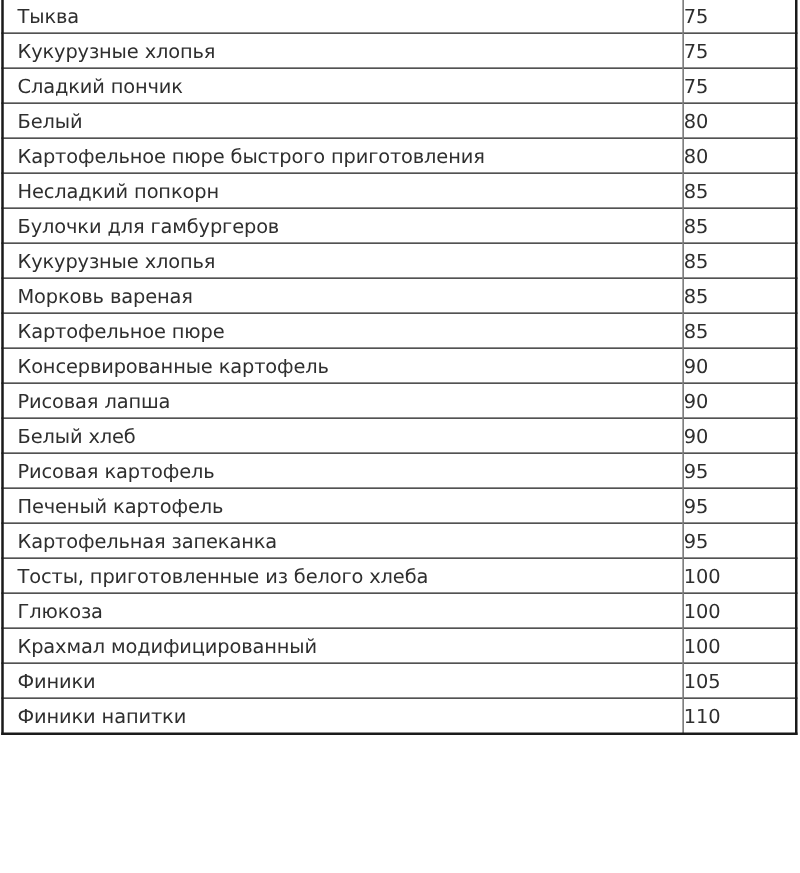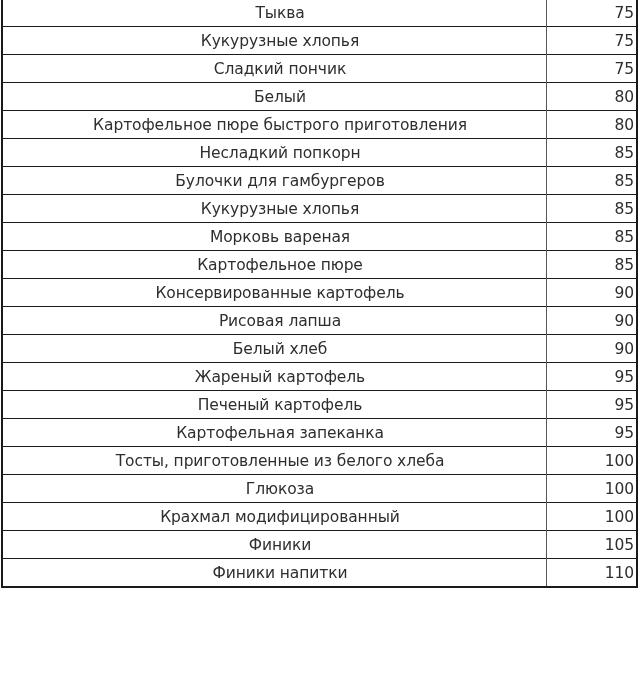--- a/index.html
+++ b/index.html
@@ -28,32 +28,31 @@
       border-bottom: 2px solid #1a1a1a;
     }
     .gi-table td {
       height: 27px;
       padding: 0;
       border-top: 1.5px solid #1a1a1a;
       vertical-align: middle;
       white-space: nowrap;
       overflow: hidden;
       letter-spacing: -0.1px;
-      text-align: center;
     }
     .gi-table tr:first-child td {
       border-top: 1.5px solid #c8c8c8;
     }
     .gi-table td.name {
       width: 532px;
       padding-left: 11px;
       border-right: 1px solid #555;
     }
     .gi-table td.value {
-      text-align: right;
+      text-align: left;
       padding-right: 2px;
       margin-left: 20px;
     }
   </style>
 </head>
 <body>
 
 <table class="gi-table">
   <tbody>
     <tr>
@@ -102,21 +101,21 @@
       </tr>
     <tr>
         <td class="name">Рисовая лапша</td>
         <td class="value">90</td>
       </tr>
     <tr>
         <td class="name">Белый хлеб</td>
         <td class="value">90</td>
       </tr>
     <tr>
-        <td class="name">Жареный картофель</td>
+        <td class="name">Рисовая картофель</td>
         <td class="value">95</td>
       </tr>
     <tr>
         <td class="name">Печеный картофель</td>
         <td class="value">95</td>
       </tr>
     <tr>
         <td class="name">Картофельная запеканка</td>
         <td class="value">95</td>
       </tr>

